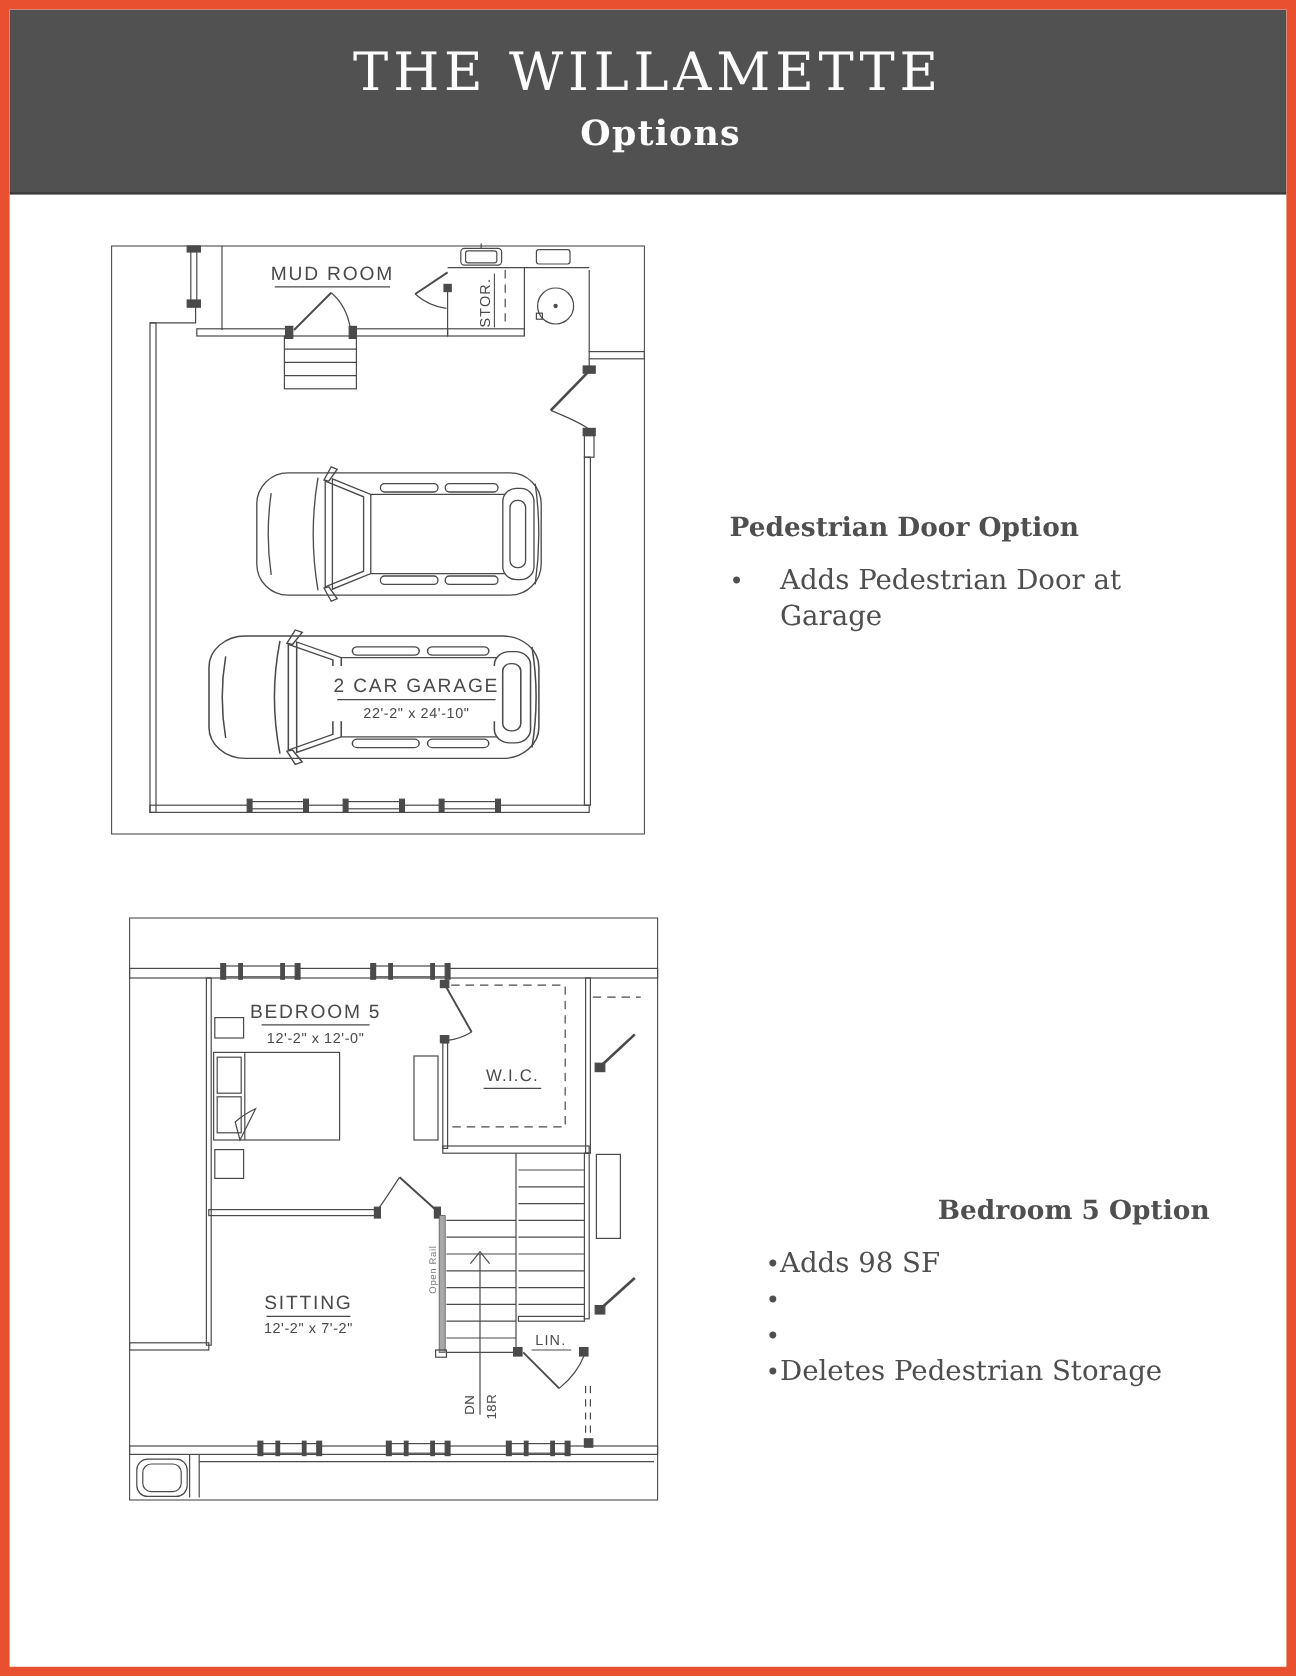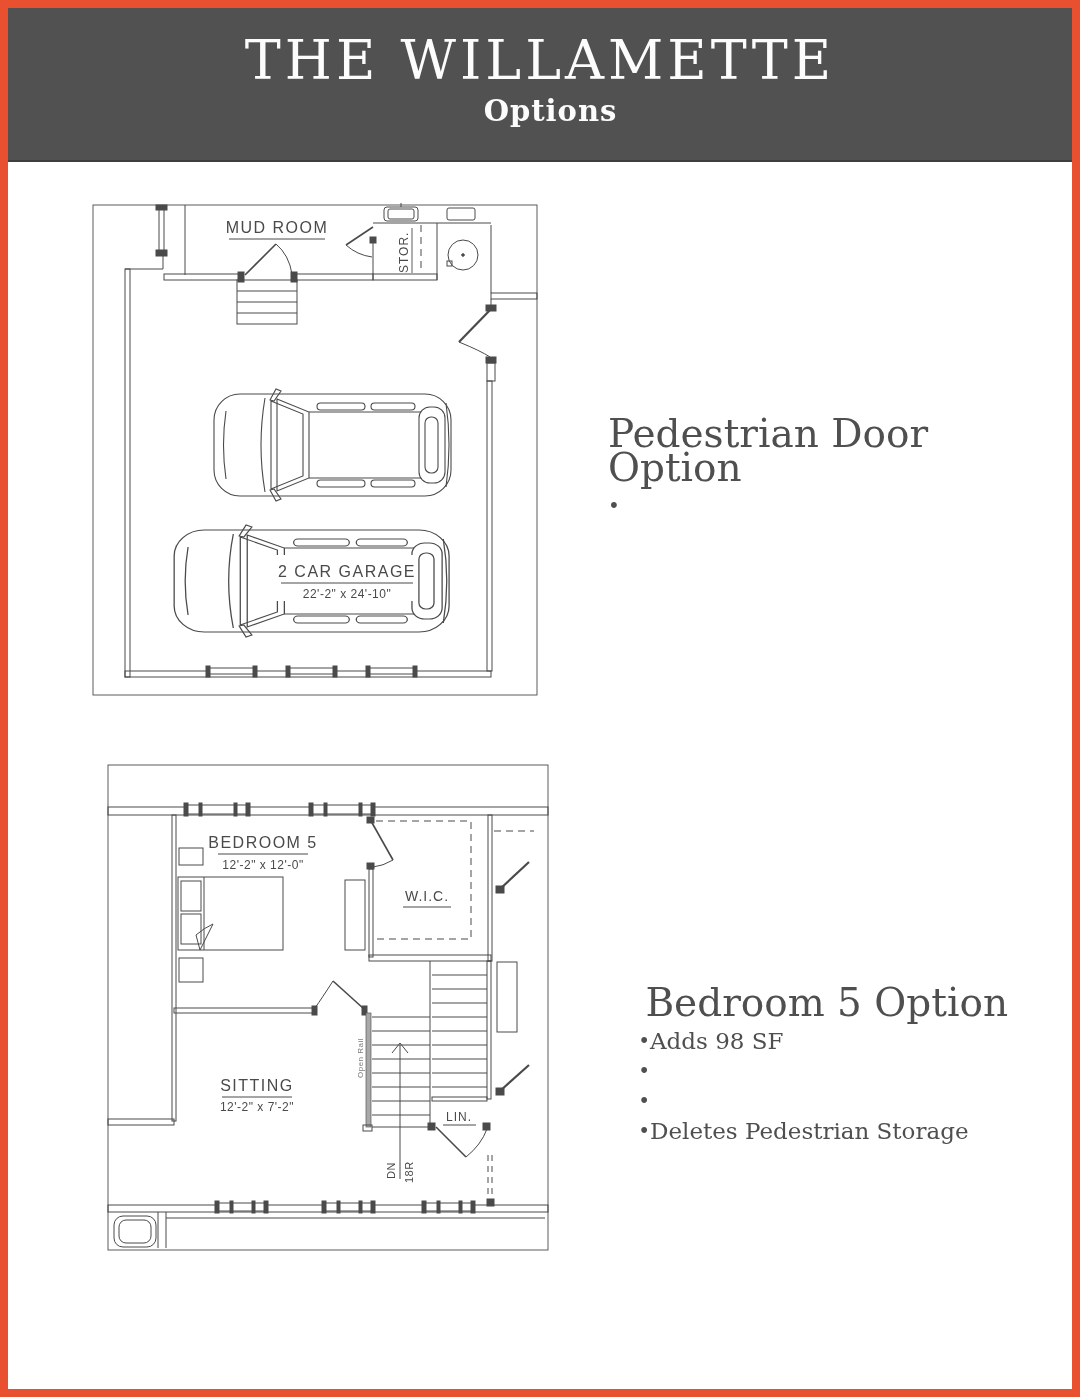--- a/index.html
+++ b/index.html
@@ -16,21 +16,21 @@
   .header{
     position:absolute;left:0;top:0;right:0;height:152px;
     background:#515151;
     border-bottom:2px solid #3E3E3E;
     text-align:center;
     color:#fff;
   }
   .header .title{
     margin-top:24px;
     font-family:"DejaVu Serif", serif;
-    font-size:54px;
+    font-size:44px;
     font-weight:400;
     letter-spacing:4px;
     line-height:58px;
     color:#fcfcfc;
   }
   .header .subtitle{
     margin-top:4px;
     font-family:"DejaVu Serif", serif;
     font-size:29px;
     font-weight:700;
@@ -51,25 +51,25 @@
   .dim-label{font-size:12px;letter-spacing:0.5px;}
   .tiny-label{font-size:8px;letter-spacing:0.5px;fill:#7a7a7a;}
   .rot-label{font-size:11px;letter-spacing:0.5px;}
   
   .option-block{
     position:absolute;
     color:#4F4F4F;
     font-family:"DejaVu Serif", serif;
   }
   .option-block .option-title{
-    font-size:39px;
-    font-weight:400;
+    font-size:22px;
+    font-weight:700;
     letter-spacing:0px;
     margin:0 0 6px 0;
-    line-height:34px;
+    line-height:46px;
   }
   .option-bullets{list-style:none;margin:0;padding:0;}
   .option-bullets li{
     display:flex;
     font-size:23px;
     line-height:30px;
   }
   .option-bullets .bullet{
     width:42px;
     flex:0 0 42px;
@@ -332,20 +332,21 @@
 
     <text class="room-label-sm" x="359" y="366" text-anchor="middle">LIN.</text>
     <line x1="343" y1="370" x2="376" y2="370" stroke="#4a4a4a" stroke-width="1"></line>
   </svg>
 
   <div class="option-block opt1">
     <h2 class="option-title">Pedestrian Door Option</h2>
     <ul class="option-bullets">
       <li>
         <span class="bullet">•</span>
+        <span>Adds Pedestrian Door at Garage</span>
       </li>
     </ul>
   </div>
 
   <div class="option-block opt2">
     <h2 class="option-title">Bedroom 5 Option</h2>
     <ul class="option-bullets">
       <li>
         <span class="bullet">•</span>
         <span>Adds 98 SF</span>

